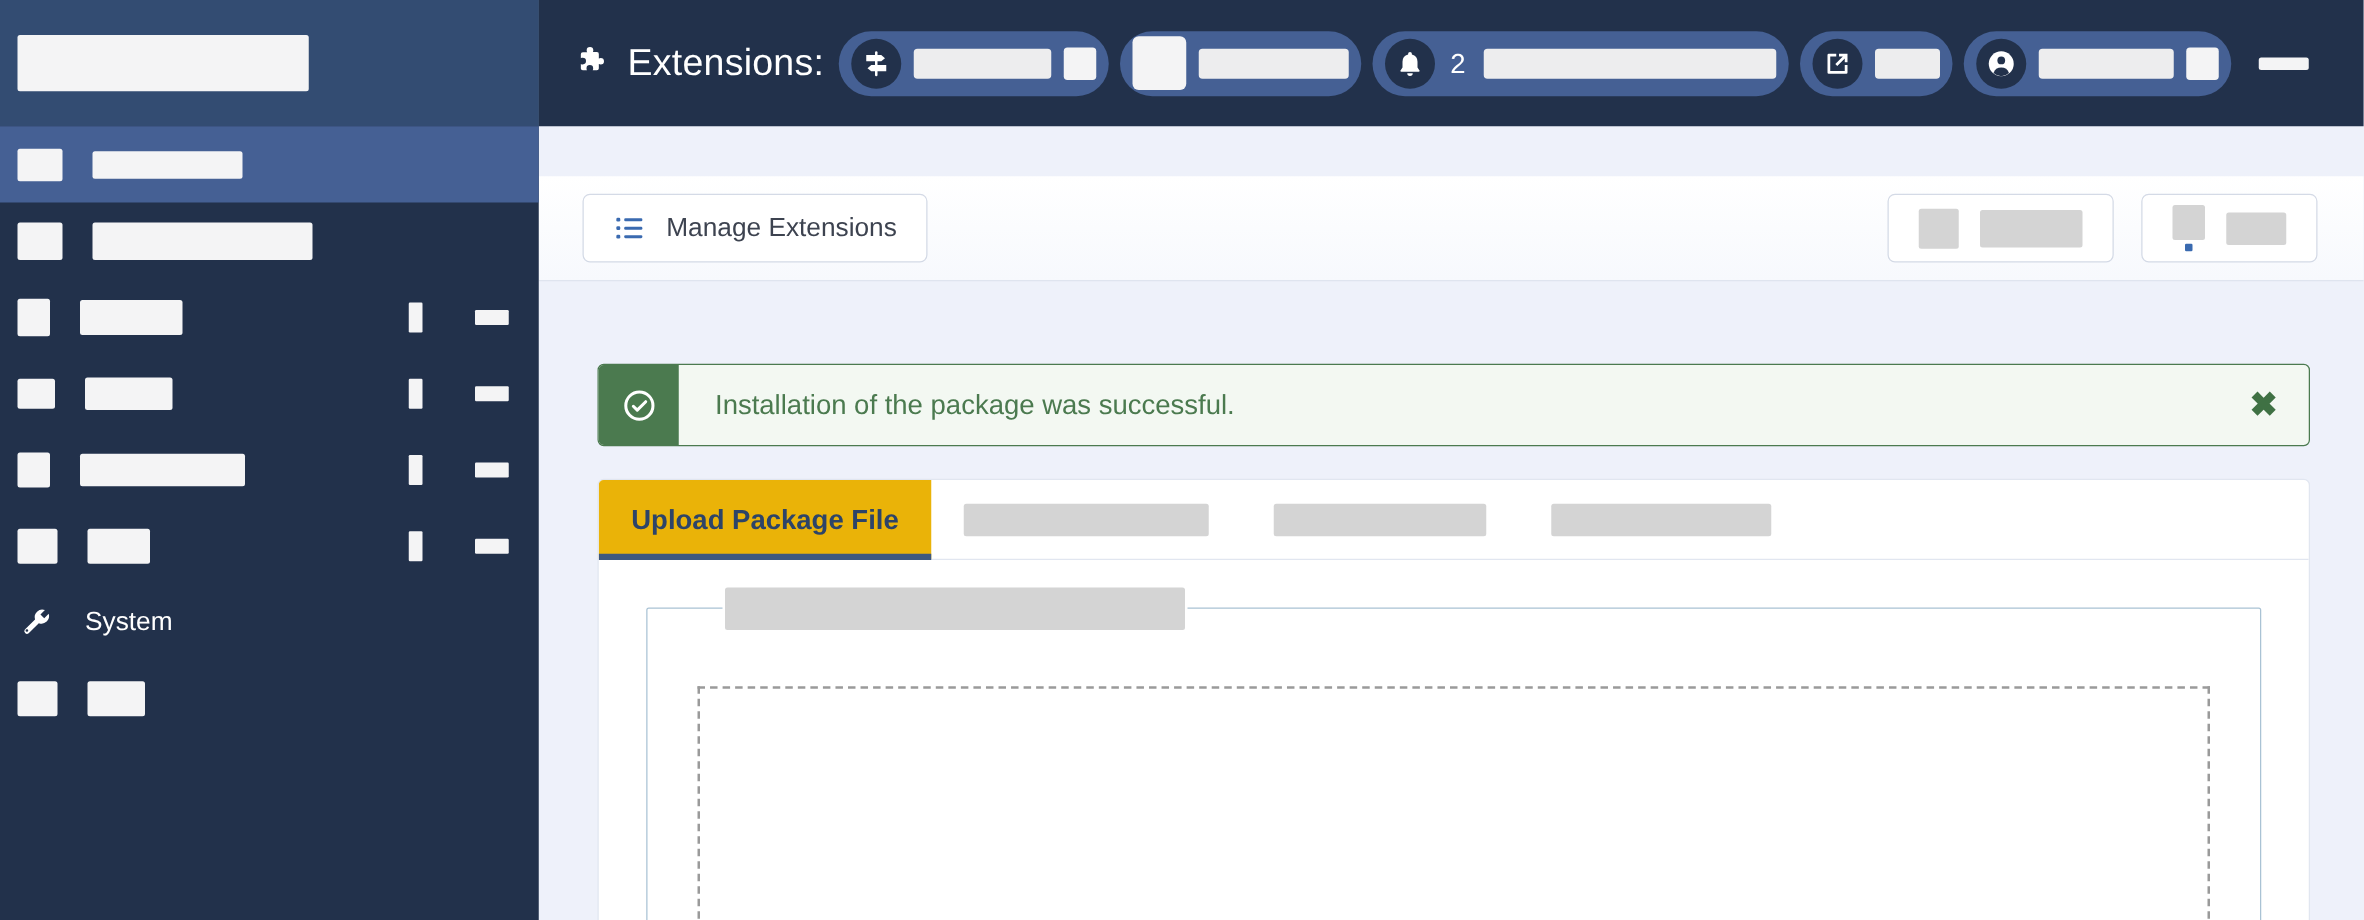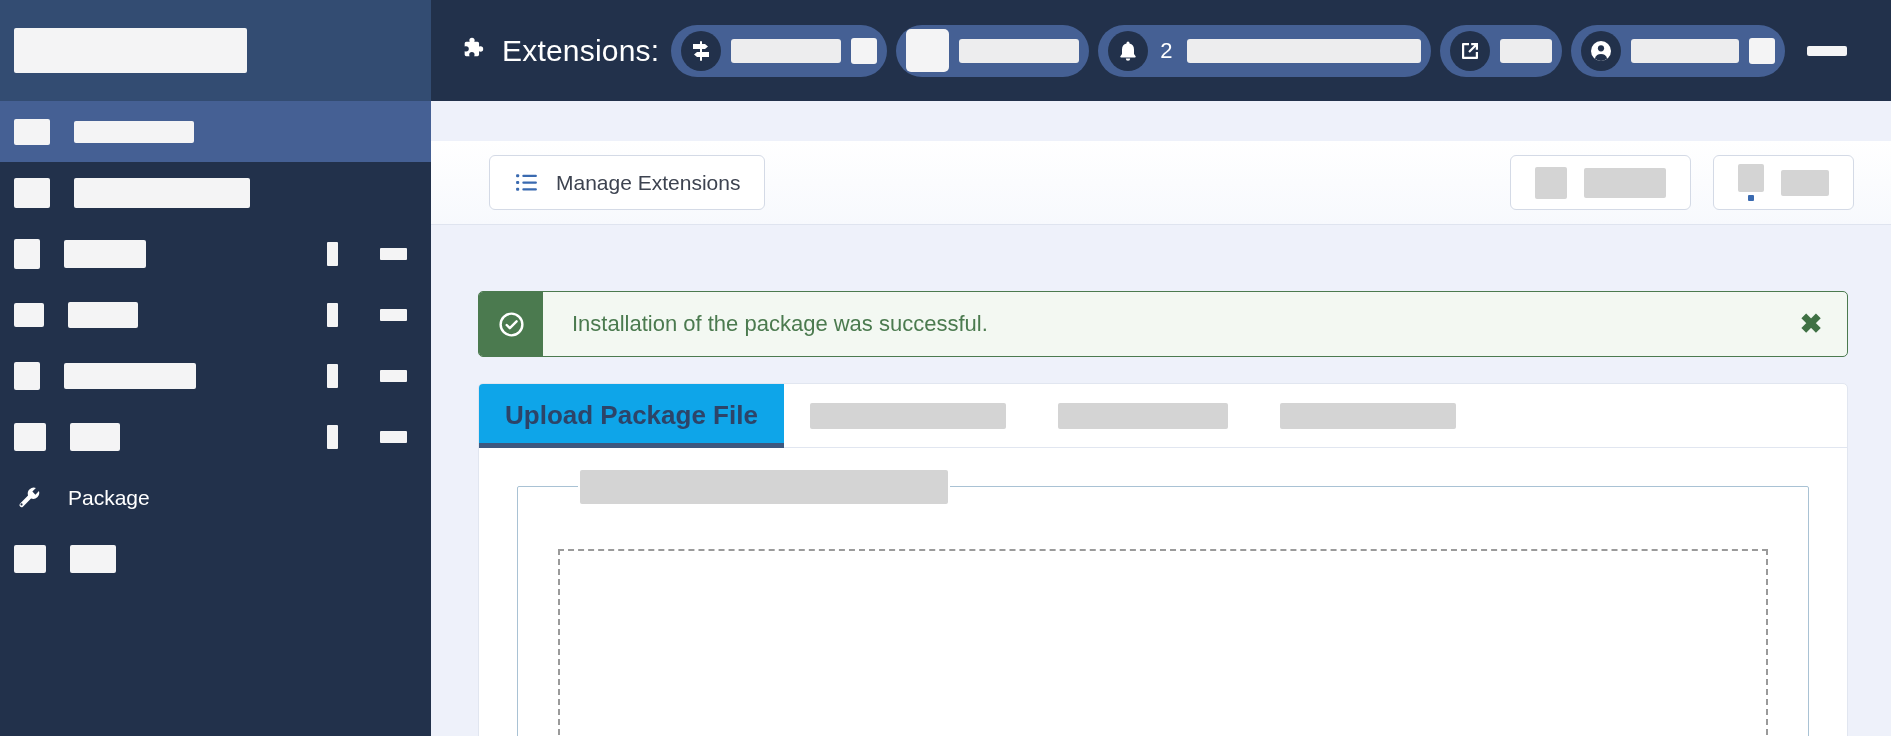--- a/index.html
+++ b/index.html
@@ -60,21 +60,21 @@
   .pill .sq{background:#f4f4f5;border-radius:3px;height:26px;width:26px;}
   .pill .count{color:#ffffff;font-size:22px;padding:0 4px 0 2px;}
   .pill .bigsq{background:#f4f4f5;border-radius:5px;height:43px;width:43px;}
   .tail-dash{width:40px;height:10px;background:#f4f4f5;border-radius:2px;margin-left:22px;}
 
   
   .toolbar{
     height:84px;background:linear-gradient(#ffffff,#f7f9fd);
     border-bottom:1px solid #dfe4ef;
     display:flex;align-items:center;justify-content:space-between;
-    padding:0 37px 0 58px;box-sizing:border-box;
+    padding:0 37px 0 35px;box-sizing:border-box;
   }
   .btn{
     border:1px solid #d4dae6;background:#ffffff;border-radius:6px;
     height:55px;display:flex;align-items:center;padding:0 24px;box-sizing:border-box;
     color:#3d4350;font-size:21px;gap:17px;
   }
   .btn .listico svg{width:25px;height:25px;fill:#3a6ab0;display:block;}
   .toolbar-right{display:flex;gap:22px;align-items:center;}
   .btn .ph{background:#d4d4d4;border-radius:2px;}
   .btn .ph-sq{width:32px;height:32px;}
@@ -109,21 +109,21 @@
 
   .panel{
     margin-top:26px;background:#ffffff;border:1px solid #e1e6f0;border-radius:5px;
     height:400px;box-sizing:border-box;overflow:hidden;
   }
   .tabs{display:flex;align-items:flex-end;height:63px;border-bottom:1px solid #e1e6f0;padding-left:0;}
   .tab{
     height:63px;display:flex;align-items:center;justify-content:center;
     padding:0 26px;box-sizing:border-box;position:relative;
   }
-  .tab.active{background:#0ea5e9;color:#2d4468;font-size:26px;font-weight:bold;}
+  .tab.active{background:#eab308;color:#2d4468;font-size:22px;font-weight:bold;}
   .tab.active:after{
     content:"";position:absolute;left:0;right:0;bottom:-1px;height:5px;background:#3d587f;
   }
   .tab .ph{background:#d4d4d4;border-radius:2px;height:26px;}
 
   .panel-body{padding:38px 38px 0 38px;box-sizing:border-box;}
   .fieldset{
     border:1px solid #a9c2d4;border-radius:2px;position:relative;
     height:260px;box-sizing:border-box;
   }
@@ -186,21 +186,21 @@
             <span class="tail-a" style="width: 11px; height: 24px; margin-right: 42px;"></span>
             <span class="tail-b" style="width: 27px; height: 12px;"></span>
           </span>
         </div>
         <div class="side-row-text">
           <span class="wrench">
             <svg viewBox="0 0 24 24">
               <path d="M21.2 5.6l-3.3 3.3-2.8-2.8 3.3-3.3a5.6 5.6 0 0 0-7.3 6.9L3.6 17.2a2 2 0 0 0 2.8 2.8l7.5-7.5a5.6 5.6 0 0 0 7.3-6.9zM5.1 18.9a1 1 0 1 1 0-2 1 1 0 0 1 0 2z"></path>
             </svg>
           </span>
-          <span>Package</span>
+          <span>System</span>
         </div>
         <div class="side-row">
           <span class="s-ico" style="width:32px;height:28px;"></span>
           <span class="s-lbl" style="width:46px;height:28px;"></span>
         </div>
       </div>
   </aside>
 
   <div class="right">
 

